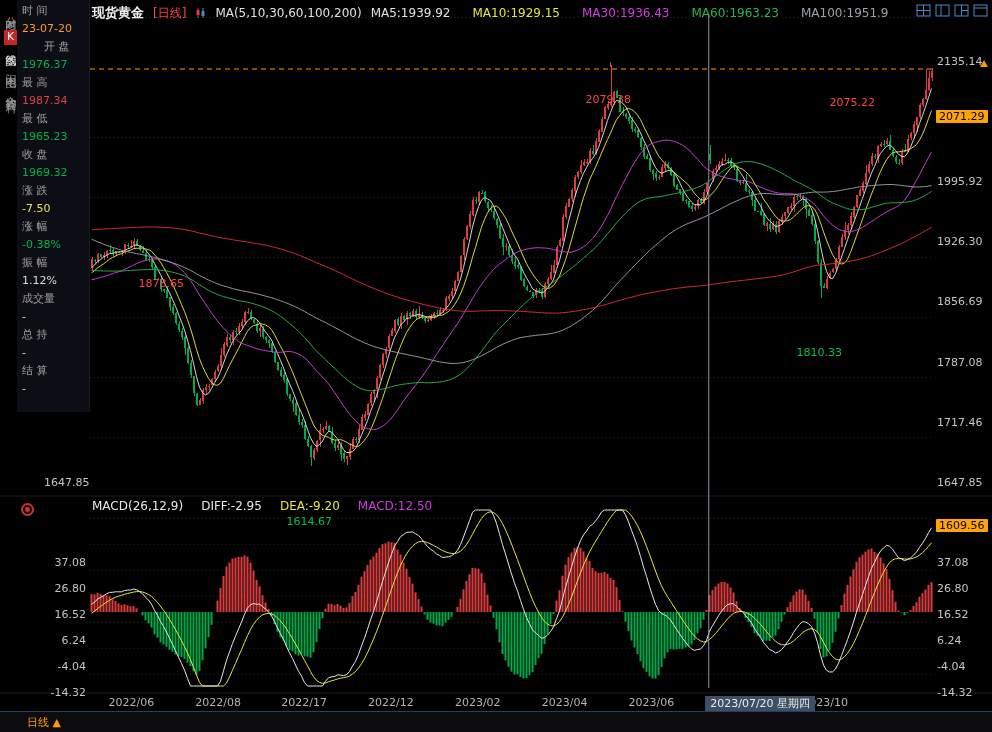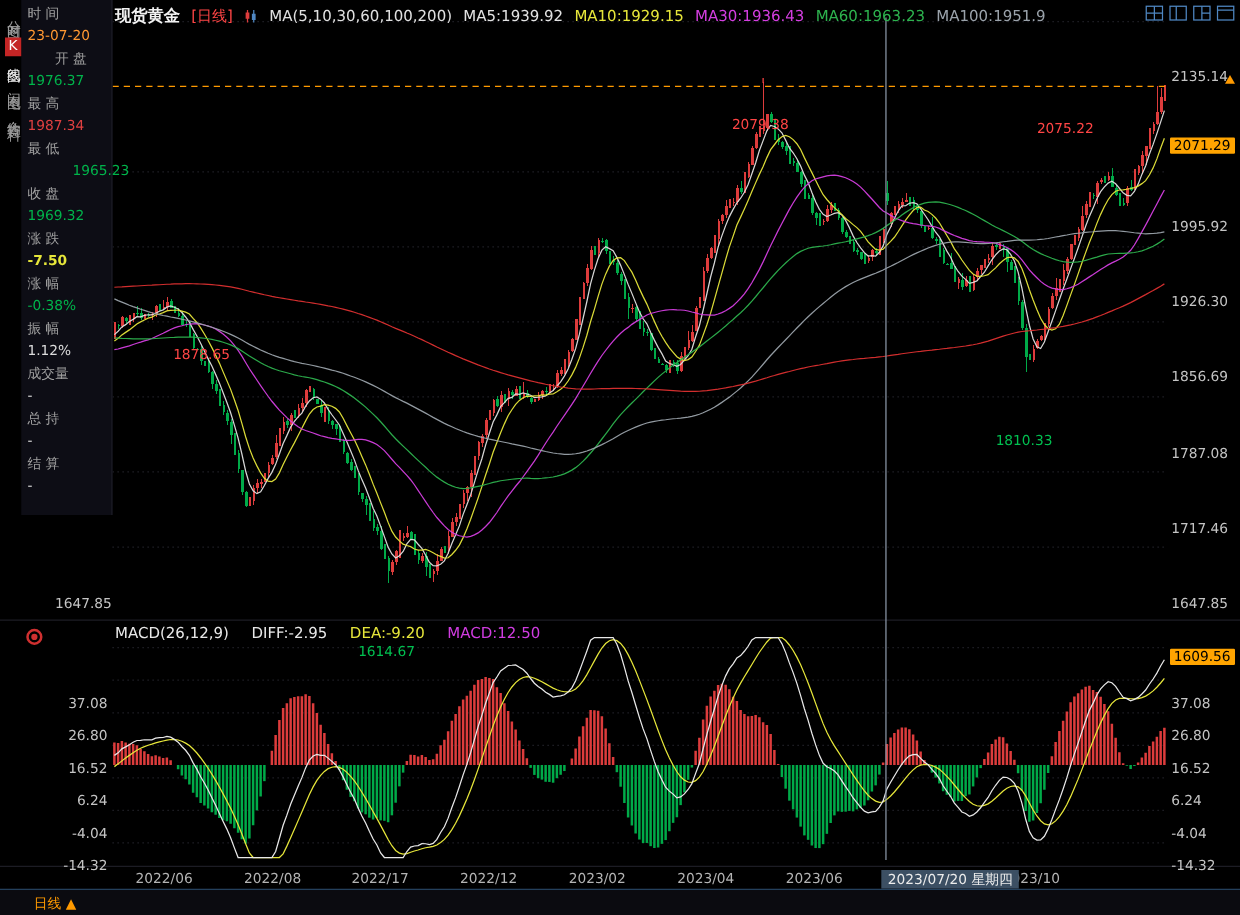--- a/index.html
+++ b/index.html
@@ -4,21 +4,21 @@
 <style>
   html,body{margin:0;padding:0;background:#000;}
   .app{position:relative;width:992px;height:732px;background:#000;overflow:hidden;
        font-family:"DejaVu Sans",sans-serif;color:#ccc;}
   svg.chart{position:absolute;left:0;top:0;z-index:10;}
   
   .topbar{position:absolute;left:92px;top:0;right:70px;height:26px;display:flex;align-items:center;
           gap:9px;font-size:12px;white-space:nowrap;z-index:30;}
   .symbol{color:#f2f2f2;font-weight:bold;font-size:13px;}
   .period-tag{color:#ff4545;}
-  #ma-values{display:flex;gap:9px;}
+  #ma-values{display:flex;gap:22px;}
   .win-icons{position:absolute;right:4px;top:4px;display:flex;gap:4px;z-index:40;}
   .win-icons span{display:block;cursor:default;}
   
   .left-strip{position:absolute;left:0;top:0;width:17px;height:430px;z-index:35;}
   .vtab{writing-mode:vertical-rl;text-orientation:upright;color:#9a9a9a;font-size:11px;
         letter-spacing:2px;padding:8px 0;width:17px;text-align:center;margin:0 auto;cursor:default;}
   .vtab.selected{color:#e8e8e8;}
   .vtab .hot{background:#c42525;color:#fff;}
   
   .info-panel{position:absolute;left:17px;top:0;width:73px;height:412px;background:#0d0d15;
@@ -990,25 +990,25 @@
       <div class="vtab">合约资料</div>
     </div>
   <div class="info-panel" id="info-panel">
       <div class="info-row" style="color: rgb(160, 160, 160);">时 间</div>
       <div class="info-row" style="color: rgb(255, 152, 50);">23-07-20</div>
       <div class="info-row" style="color: rgb(160, 160, 160); padding-left: 27px;">开 盘</div>
       <div class="info-row" style="color: rgb(0, 180, 75);">1976.37</div>
       <div class="info-row" style="color: rgb(160, 160, 160);">最 高</div>
       <div class="info-row" style="color: rgb(224, 64, 64);">1987.34</div>
       <div class="info-row" style="color: rgb(160, 160, 160);">最 低</div>
-      <div class="info-row" style="color: rgb(0, 180, 75); margin-left: 36px;">1965.23</div>
+      <div class="info-row" style="color: rgb(0, 180, 75);">1965.23</div>
       <div class="info-row" style="color: rgb(160, 160, 160);">收 盘</div>
       <div class="info-row" style="color: rgb(0, 180, 75);">1969.32</div>
       <div class="info-row" style="color: rgb(160, 160, 160);">涨 跌</div>
-      <div class="info-row" style="color: rgb(230, 230, 58); font-weight: bold;">-7.50</div>
+      <div class="info-row" style="color: rgb(230, 230, 58);">-7.50</div>
       <div class="info-row" style="color: rgb(160, 160, 160);">涨 幅</div>
       <div class="info-row" style="color: rgb(0, 180, 75);">-0.38%</div>
       <div class="info-row" style="color: rgb(160, 160, 160);">振 幅</div>
       <div class="info-row" style="color: rgb(220, 220, 220);">1.12%</div>
       <div class="info-row" style="color: rgb(160, 160, 160);">成交量</div>
       <div class="info-row" style="color: rgb(220, 220, 220);">-</div>
       <div class="info-row" style="color: rgb(160, 160, 160);">总 持</div>
       <div class="info-row" style="color: rgb(220, 220, 220);">-</div>
       <div class="info-row" style="color: rgb(160, 160, 160);">结 算</div>
       <div class="info-row" style="color: rgb(220, 220, 220);">-</div>

